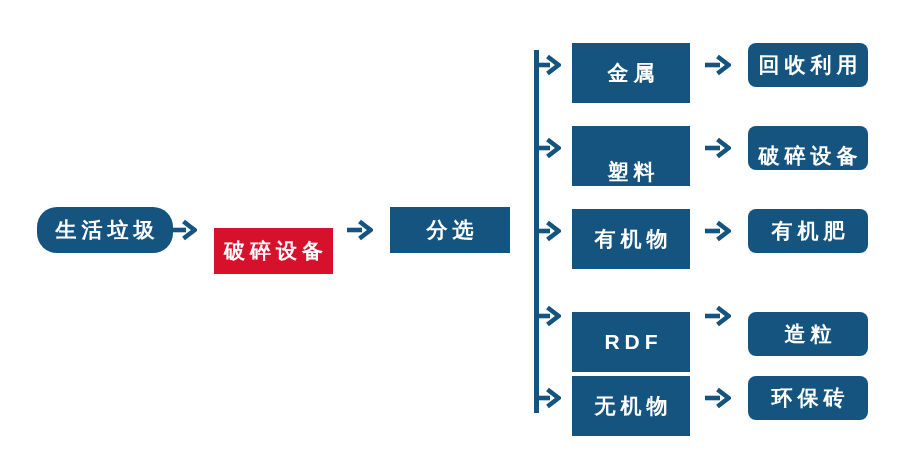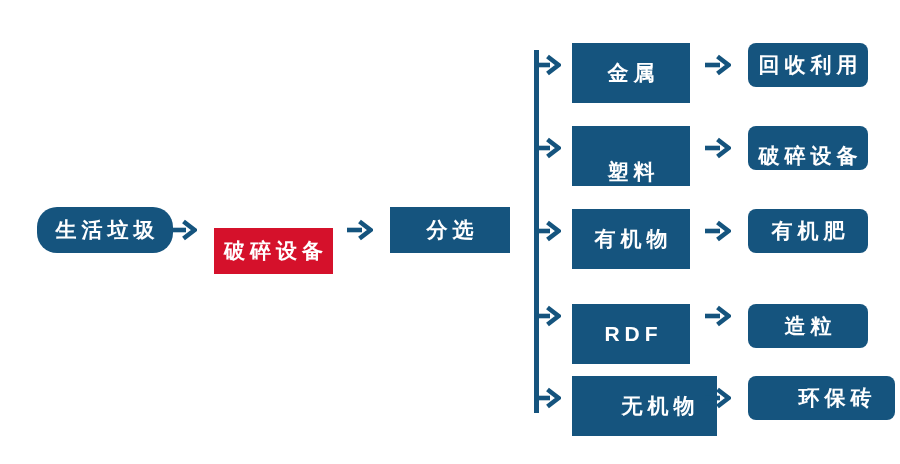--- a/index.html
+++ b/index.html
@@ -56,23 +56,23 @@
   .res { left: 748px; width: 120px; height: 44px; border-radius: 8px; }
   .a-branch { left: 535px; }
   .a-res    { left: 705px; }
 
   .row0 .cat, .row0 .res { top: 43px; }
   .row0 .arrow { top: 54px; }
   .row1 .cat, .row1 .res { top: 126px; align-items: flex-end; }
   .row1 .arrow { top: 137px; }
   .row2 .cat, .row2 .res { top: 209px; }
   .row2 .arrow { top: 220px; }
-  .row3 .cat, .row3 .res { top: 304px; text-align: center; }
+  .row3 .cat, .row3 .res { top: 312px; text-align: center; }
   .row3 .arrow { top: 305px; }
-  .row4 .cat, .row4 .res { top: 376px; padding-left: 27px; }
+  .row4 .cat, .row4 .res { top: 376px; }
   .row4 .arrow { top: 387px; }
 </style>
 </head>
 <body>
 
 <div class="stage">
 
   <div class="node blue n-source">
     <span class="lbl">生活垃圾</span>
   </div>

